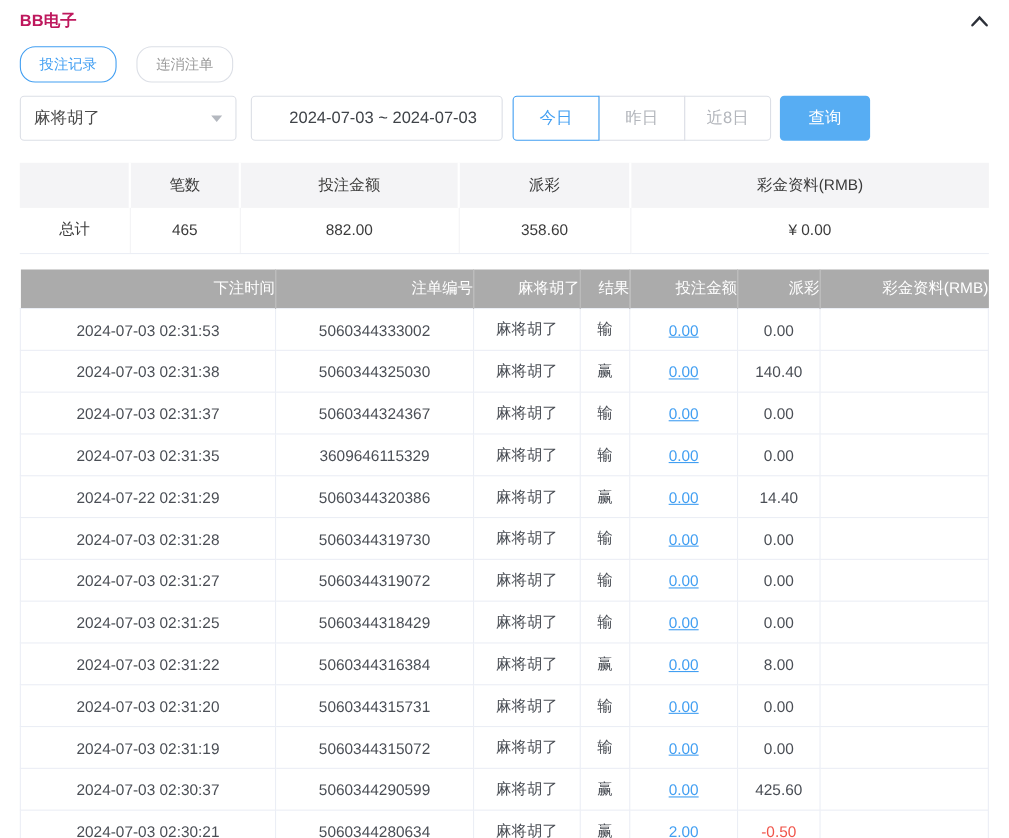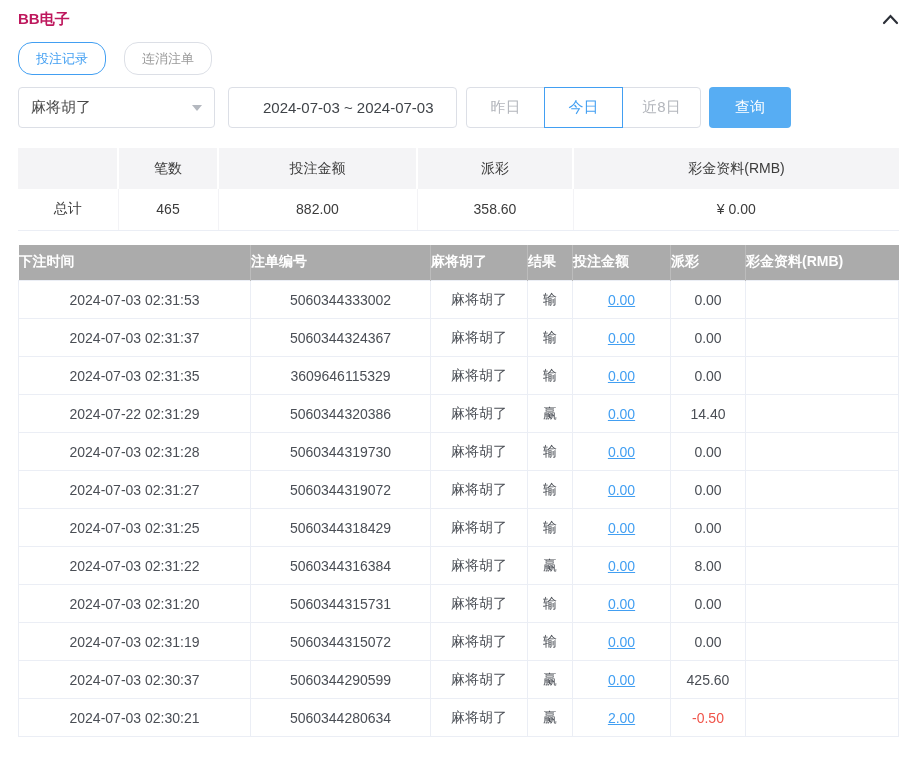--- a/index.html
+++ b/index.html
@@ -71,22 +71,22 @@
   .summary th:first-child { border-left: none; }
   .summary td {
     height: 41px; text-align: center; color: #3b3b3b;
     border-bottom: 1px solid #ebeef5; border-right: 1px solid #f3f3f6;
   }
   .summary td:last-child { border-right: none; }
 
   
   .bets { margin-top: 14px; }
   .bets th {
-    background: #ababab; color: #fff; height: 36px; font-weight: bold;
-    font-size: 14px; border-right: 1px solid #bcbcbc; text-align: left;
+    background: #ababab; color: #fff; height: 36px; font-weight: normal;
+    font-size: 14px; border-right: 1px solid #bcbcbc; text-align: right;
   }
   .bets th:last-child { border-right: none; }
   .bets td {
     height: 38px; text-align: center; color: #4a4e55;
     border: 1px solid #ebeef5; background: #fff;
     overflow: hidden; white-space: nowrap;
   }
   .bets td a {
     color: var(--accent, #429ff2); text-decoration: underline; cursor: pointer;
   }
@@ -119,22 +119,22 @@
     <div class="datepicker">
       <svg width="16" height="16" viewBox="0 0 16 16">
         <rect x="1.5" y="3" width="13" height="11.5" rx="1.5" fill="none" stroke="#b4b8bf" stroke-width="1.4"></rect>
         <line x1="1.5" y1="6.5" x2="14.5" y2="6.5" stroke="#b4b8bf" stroke-width="1.4"></line>
         <line x1="5" y1="1" x2="5" y2="4" stroke="#b4b8bf" stroke-width="1.4"></line>
         <line x1="11" y1="1" x2="11" y2="4" stroke="#b4b8bf" stroke-width="1.4"></line>
       </svg>
       <span>2024-07-03 ~ 2024-07-03</span>
     </div>
     <div class="btn-group">
+      <button class="qbtn active">今日</button>
       <button class="qbtn">昨日</button>
-      <button class="qbtn active">今日</button>
       <button class="qbtn">近8日</button>
     </div>
     <button class="query">查询</button>
   </div>
 
   <table class="summary">
     <colgroup>
       <col style="width:100px">
         <col style="width:100px">
         <col style="width:199px">
@@ -186,20 +186,29 @@
         <tr>
     <td>2024-07-03 02:31:53</td>
     <td>5060344333002</td>
     <td>麻将胡了</td>
     <td>输</td>
     <td><a>0.00</a></td>
     <td>0.00</td>
     <td></td>
   </tr>
         <tr>
+    <td>2024-07-03 02:31:38</td>
+    <td>5060344325030</td>
+    <td>麻将胡了</td>
+    <td>赢</td>
+    <td><a>0.00</a></td>
+    <td>140.40</td>
+    <td></td>
+  </tr>
+        <tr>
     <td>2024-07-03 02:31:37</td>
     <td>5060344324367</td>
     <td>麻将胡了</td>
     <td>输</td>
     <td><a>0.00</a></td>
     <td>0.00</td>
     <td></td>
   </tr>
         <tr>
     <td>2024-07-03 02:31:35</td>

